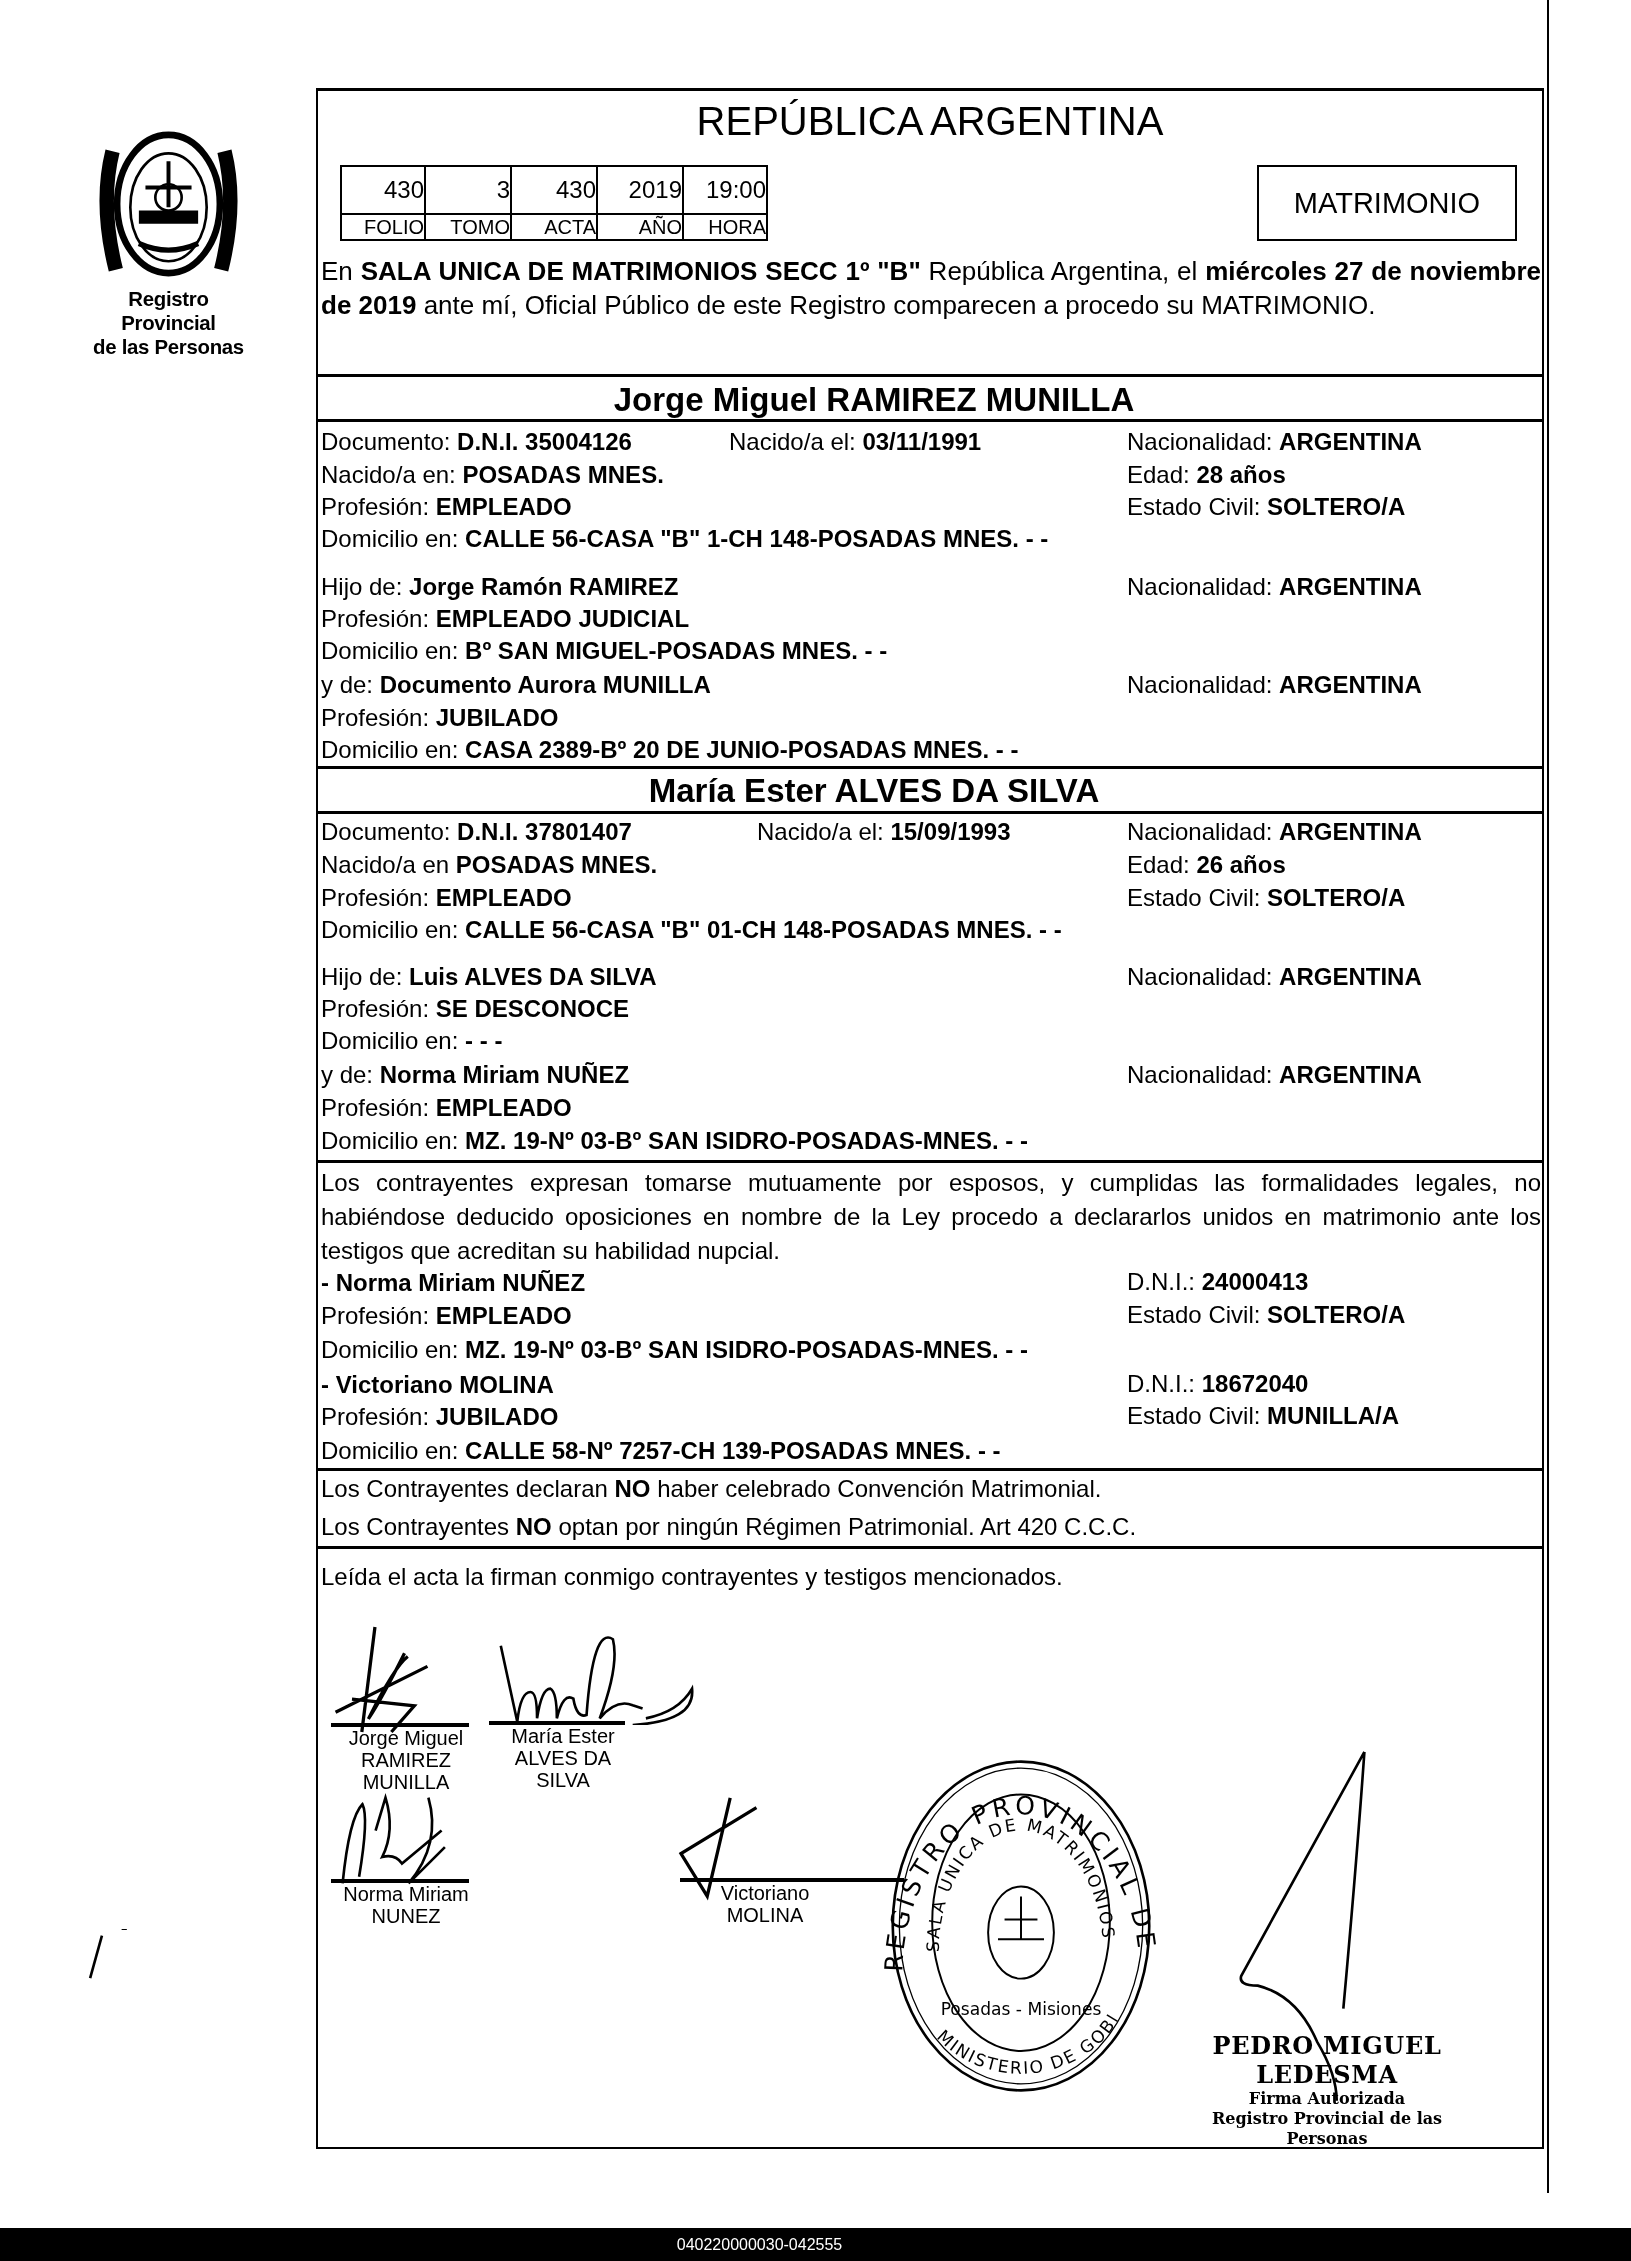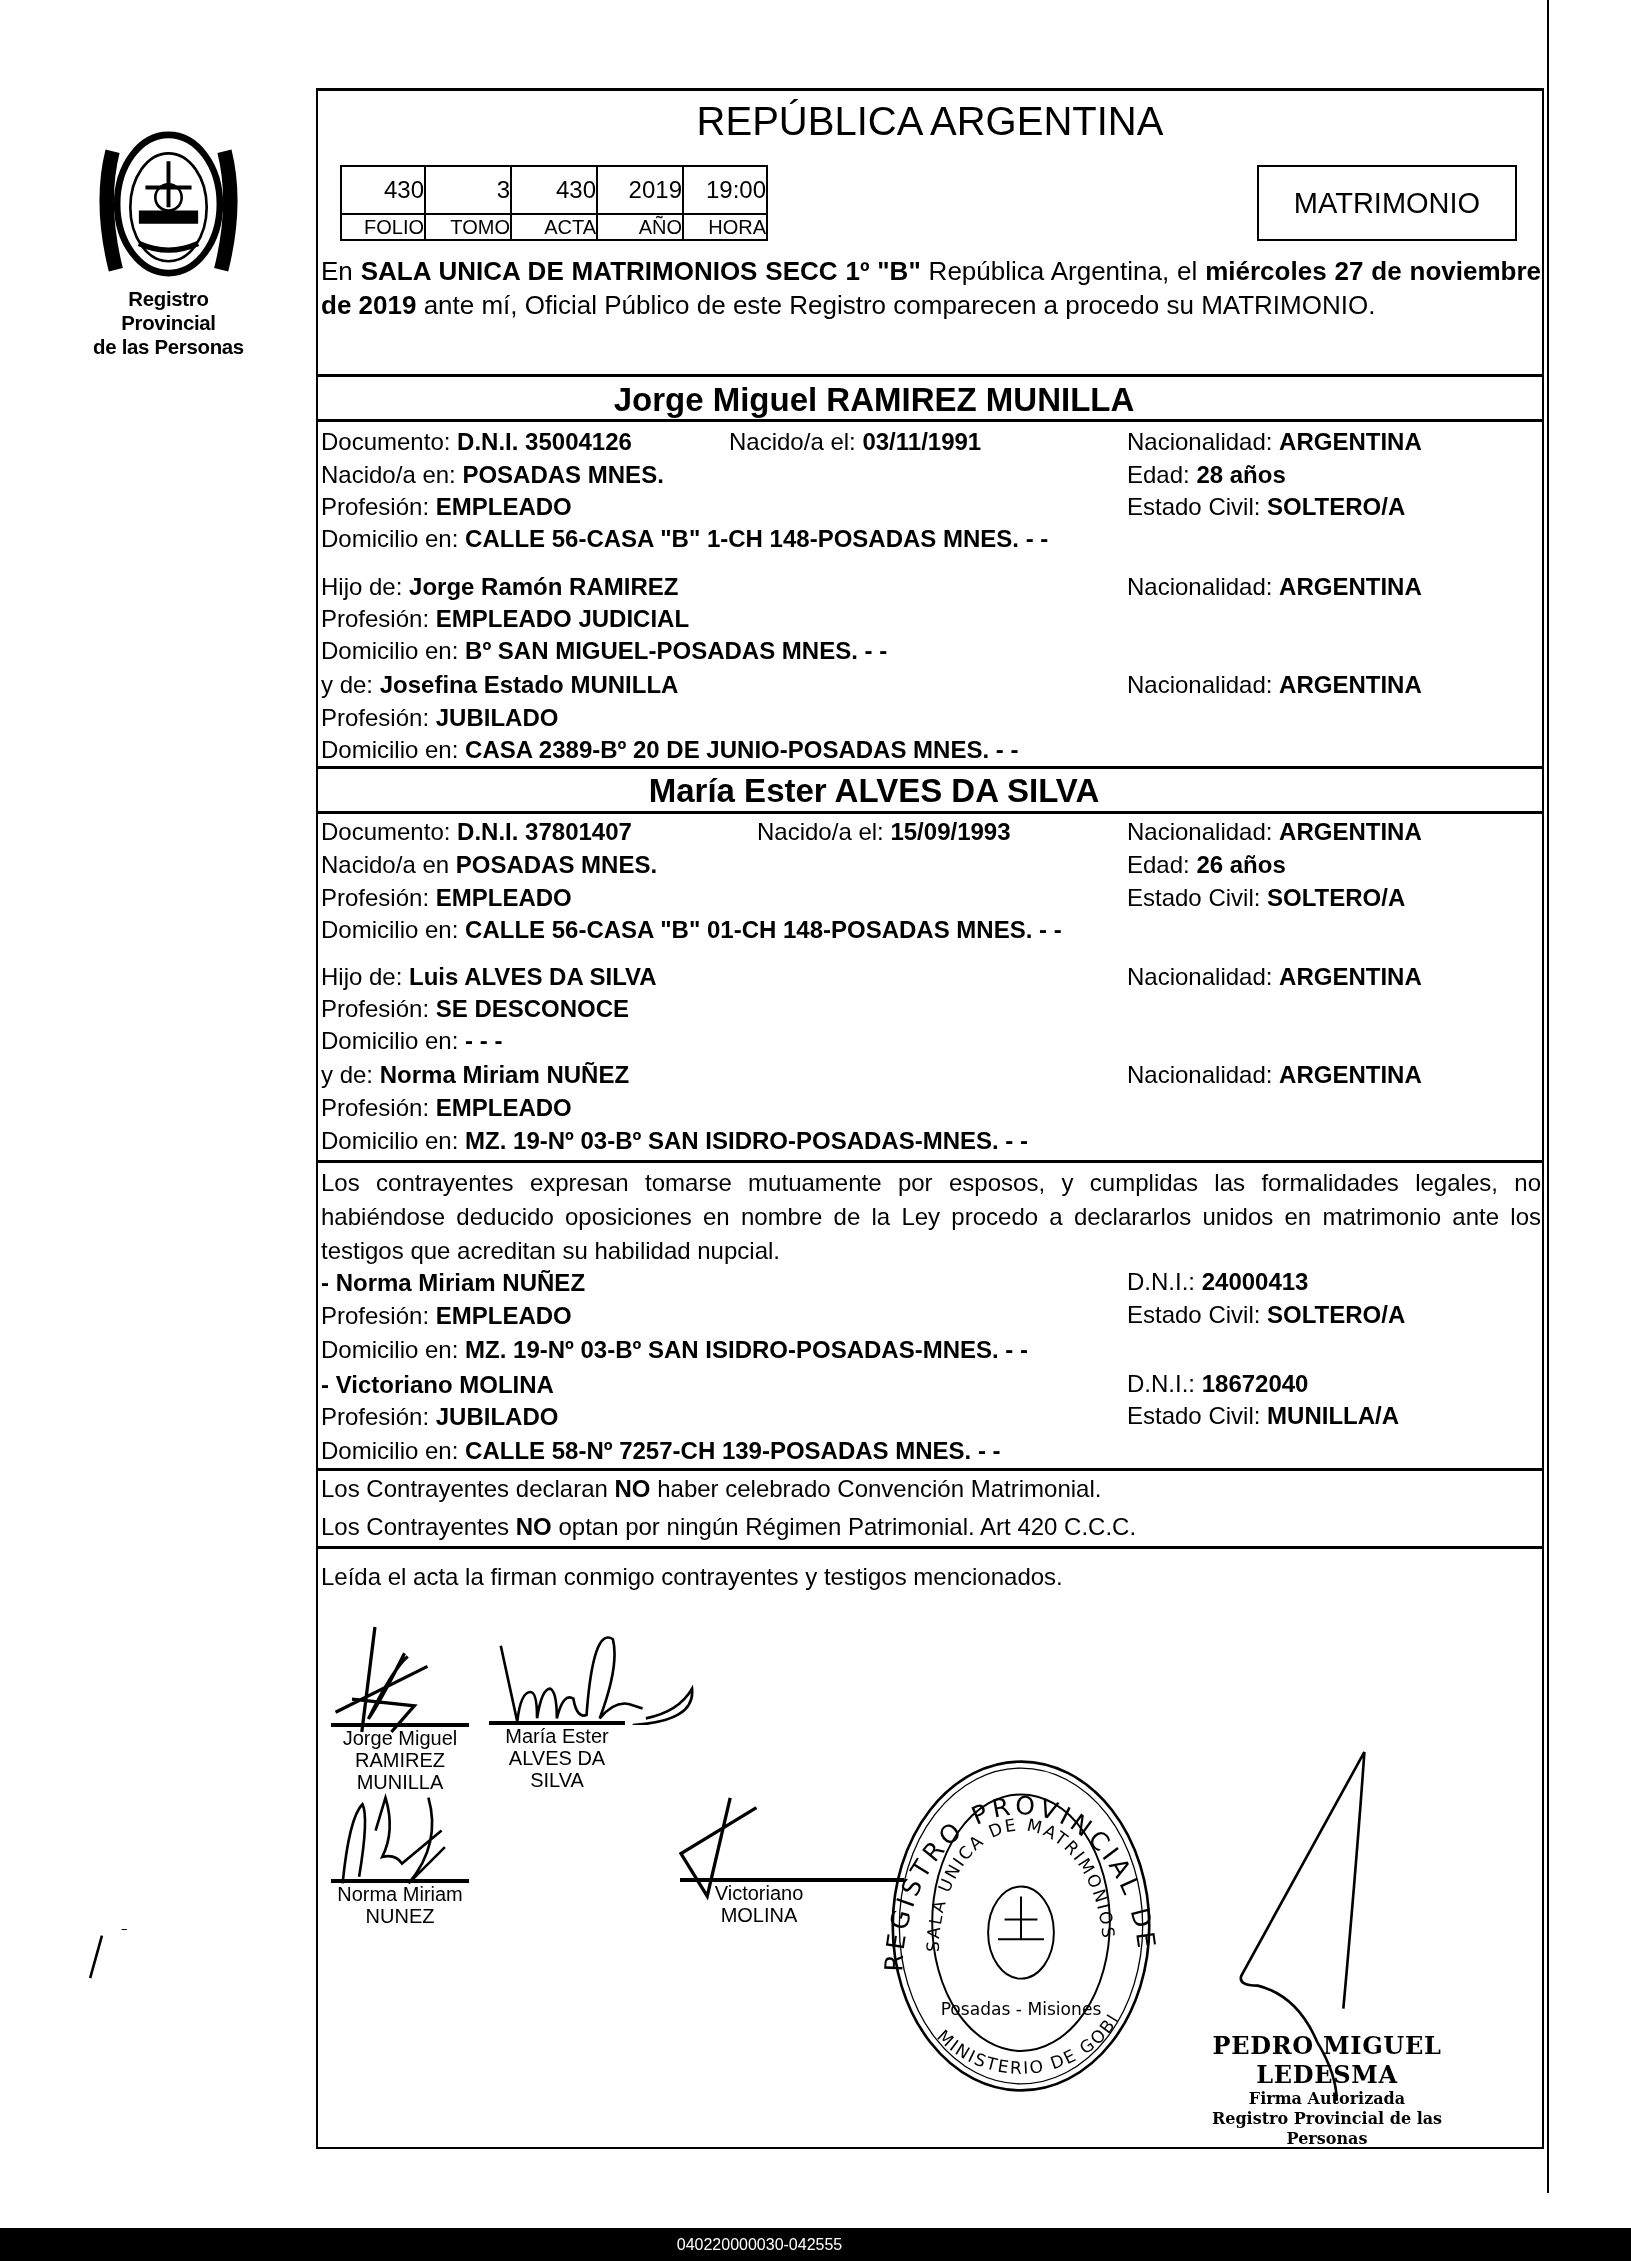--- a/index.html
+++ b/index.html
@@ -38,21 +38,21 @@
   .name-head { position:absolute; left:316px; width:1116px; text-align:center; font-weight:bold;
                font-size:33px; }
 
   .row { position:absolute; left:321px; font-size:24px; white-space:nowrap; }
   .row b { font-weight:bold; }
   .col2 { position:absolute; font-size:24px; white-space:nowrap; }
 
   .para { position:absolute; left:321px; width:1220px; font-size:24px; line-height:34px; text-align:justify; }
 
   .sig-line { position:absolute; height:4px; background:#000; }
-  .sig-name { position:absolute; font-size:20px; text-align:center; line-height:22px; }
+  .sig-name { position:absolute; font-size:20px; text-align:center; line-height:22px;margin-left:6px; }
 
   .stamp { position:absolute; left:876px; top:1755px; }
   .authority { position:absolute; left:1179px; top:2031px; width:296px; text-align:center;
                font-family:"DejaVu Serif", serif; font-weight:bold; }
   .auth-name { font-size:24px; letter-spacing:0.7px; }
   .auth-sub { font-size:16px; line-height:20px; }
 
   .footer-bar { position:absolute; left:0; top:2228px; width:1631px; height:33px; background:#000;
                 color:#fff; font-size:16px; text-align:center; line-height:33px; }
   .footer-bar span { position:relative; left:-56px;margin-top:9px; }
@@ -120,21 +120,21 @@
 <div class="row" style="top:493px"><span>Profesión:</span> <b>EMPLEADO</b></div>
 <div class="col2" style="left:1127px;top:493px"><span>Estado Civil:</span> <b>SOLTERO/A</b></div>
 
 <div class="row" style="top:525px"><span>Domicilio en:</span> <b>CALLE 56-CASA "B" 1-CH 148-POSADAS MNES. - -</b></div>
 
 <div class="row" style="top:573px"><span>Hijo de:</span> <b>Jorge Ramón RAMIREZ</b></div>
 <div class="col2" style="left:1127px;top:573px"><span>Nacionalidad:</span> <b>ARGENTINA</b></div>
 <div class="row" style="top:605px"><span>Profesión:</span> <b>EMPLEADO JUDICIAL</b></div>
 <div class="row" style="top:637px"><span>Domicilio en:</span> <b>Bº SAN MIGUEL-POSADAS MNES. - -</b></div>
 
-<div class="row" style="top:671px"><span>y de:</span> <b>Josefina Estado MUNILLA</b></div>
+<div class="row" style="top:671px"><span>y de:</span> <b>Documento Aurora MUNILLA</b></div>
 <div class="col2" style="left:1127px;top:671px"><span>Nacionalidad:</span> <b>ARGENTINA</b></div>
 <div class="row" style="top:704px"><span>Profesión:</span> <b>JUBILADO</b></div>
 <div class="row" style="top:736px"><span>Domicilio en:</span> <b>CASA 2389-Bº 20 DE JUNIO-POSADAS MNES. - -</b></div>
 
 <div class="hr" style="top:766px"></div>
 
 <div class="name-head" style="top:772px">María Ester ALVES DA SILVA</div>
 <div class="hr" style="top:811px"></div>
 
 <div class="row" style="top:818px"><span>Documento:</span> <b>D.N.I. 37801407</b></div>

